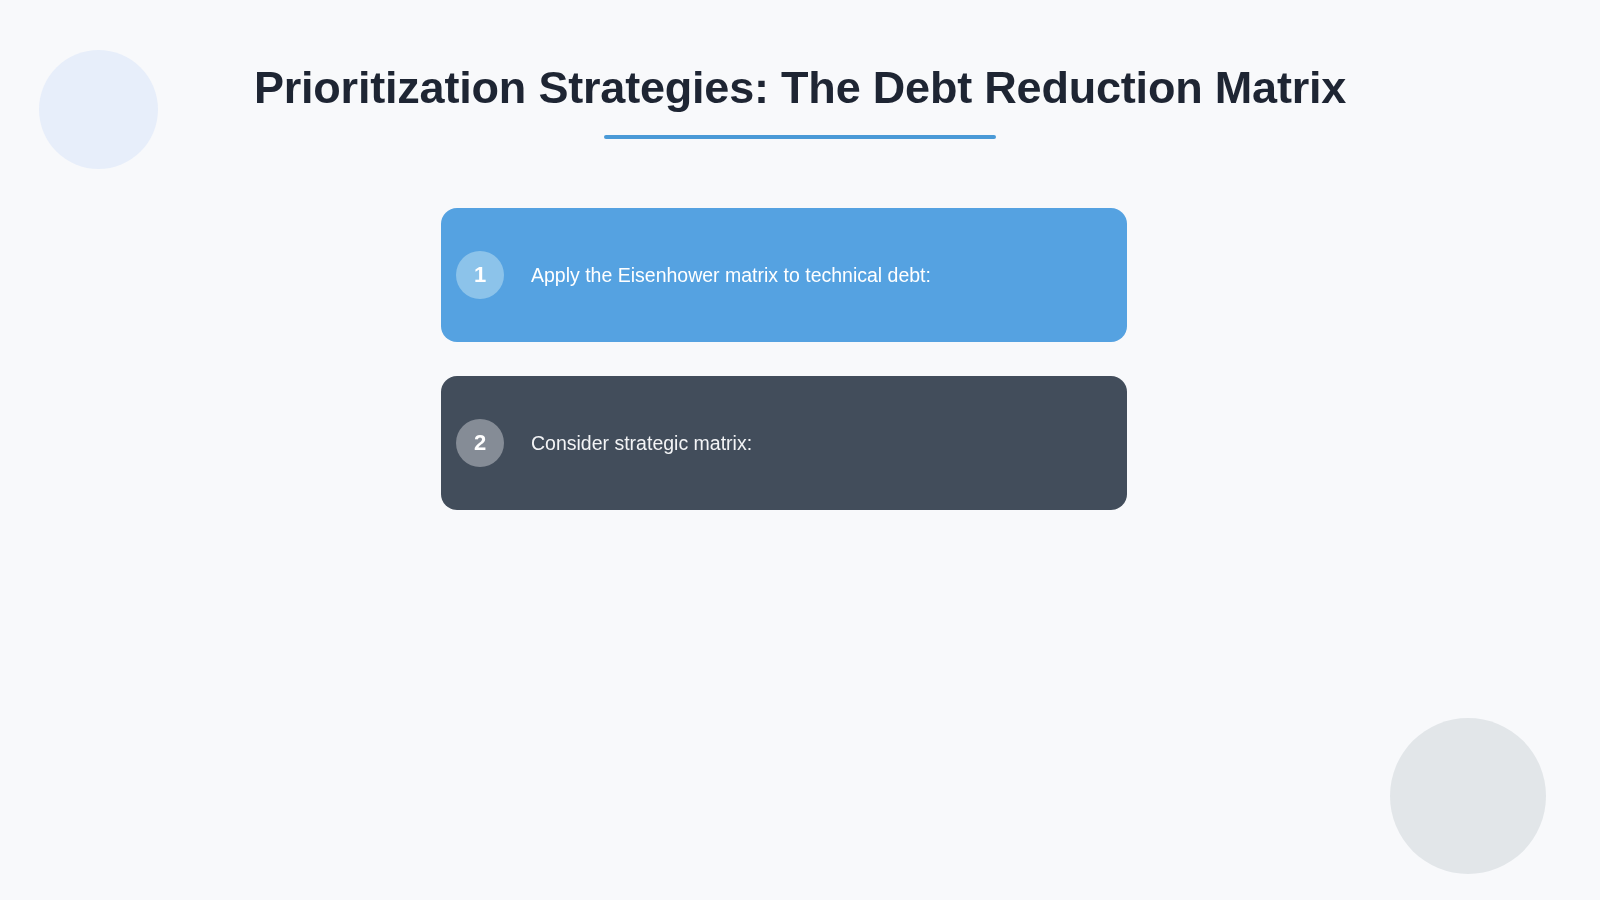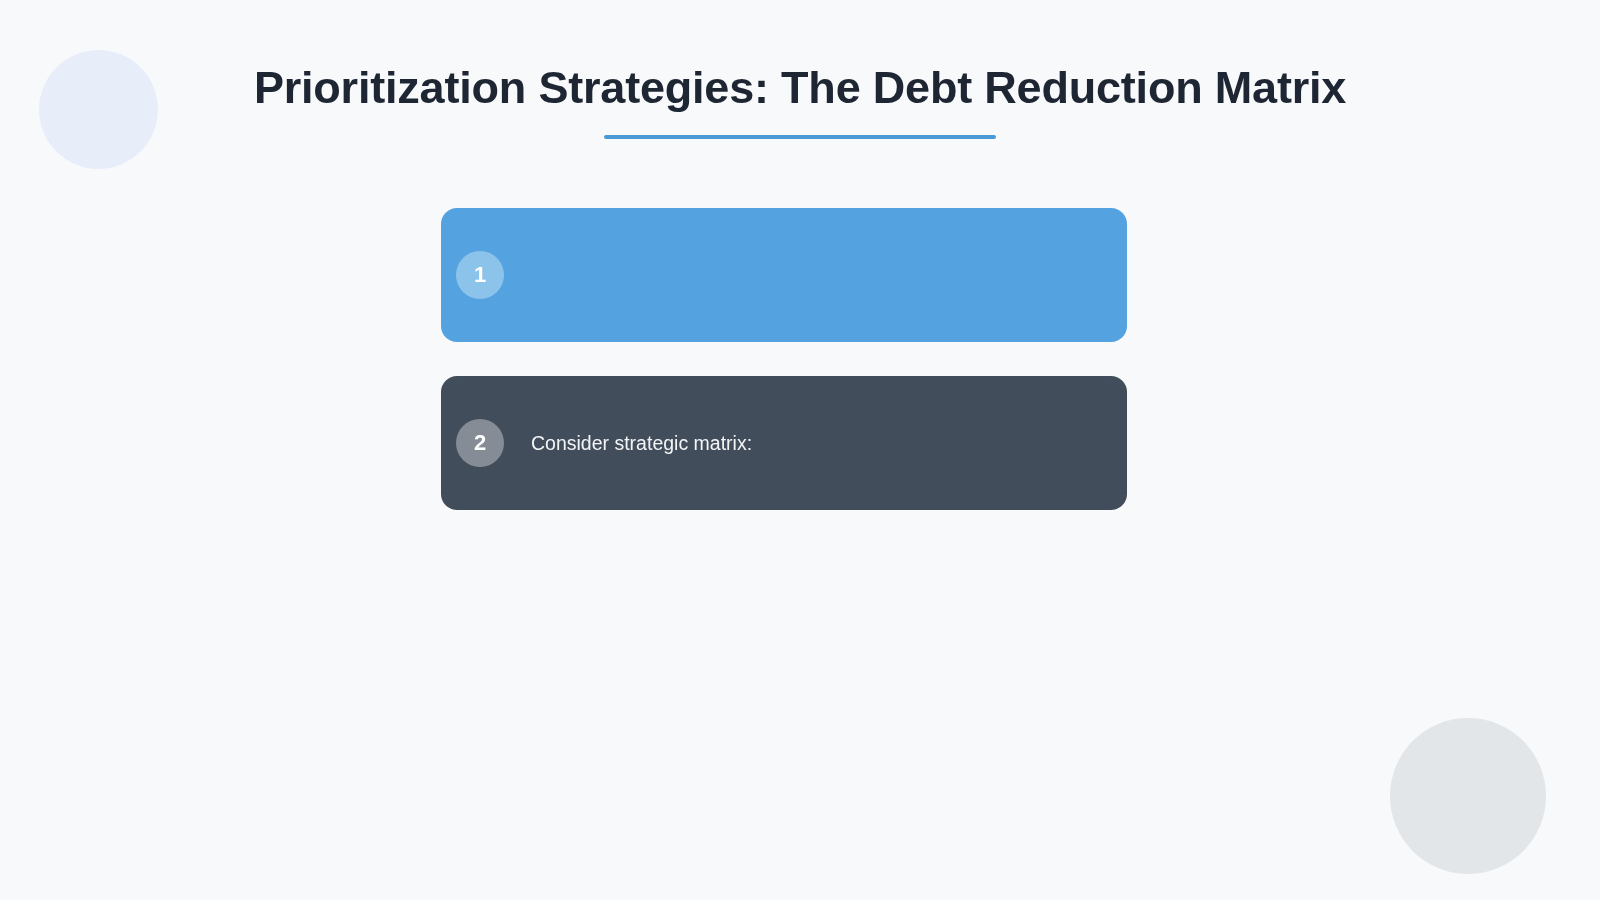--- a/index.html
+++ b/index.html
@@ -136,20 +136,21 @@
 
   <div class="header">
     <h1 class="slide-title">Prioritization Strategies: The Debt Reduction Matrix</h1>
     <div class="title-underline"></div>
   </div>
 
   <div class="cards">
 
     <div class="card card--primary">
       <div class="card-badge">1</div>
+      <div class="card-text">Apply the Eisenhower matrix to technical debt:</div>
     </div>
 
     <div class="card card--dark">
       <div class="card-badge">2</div>
       <div class="card-text">Consider strategic matrix:</div>
     </div>
 
   </div>
 
 </div>

